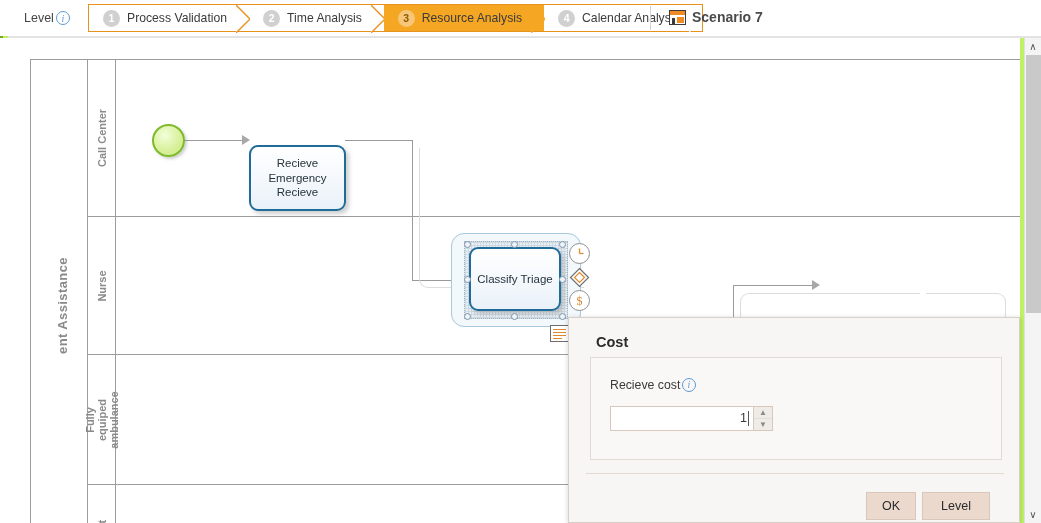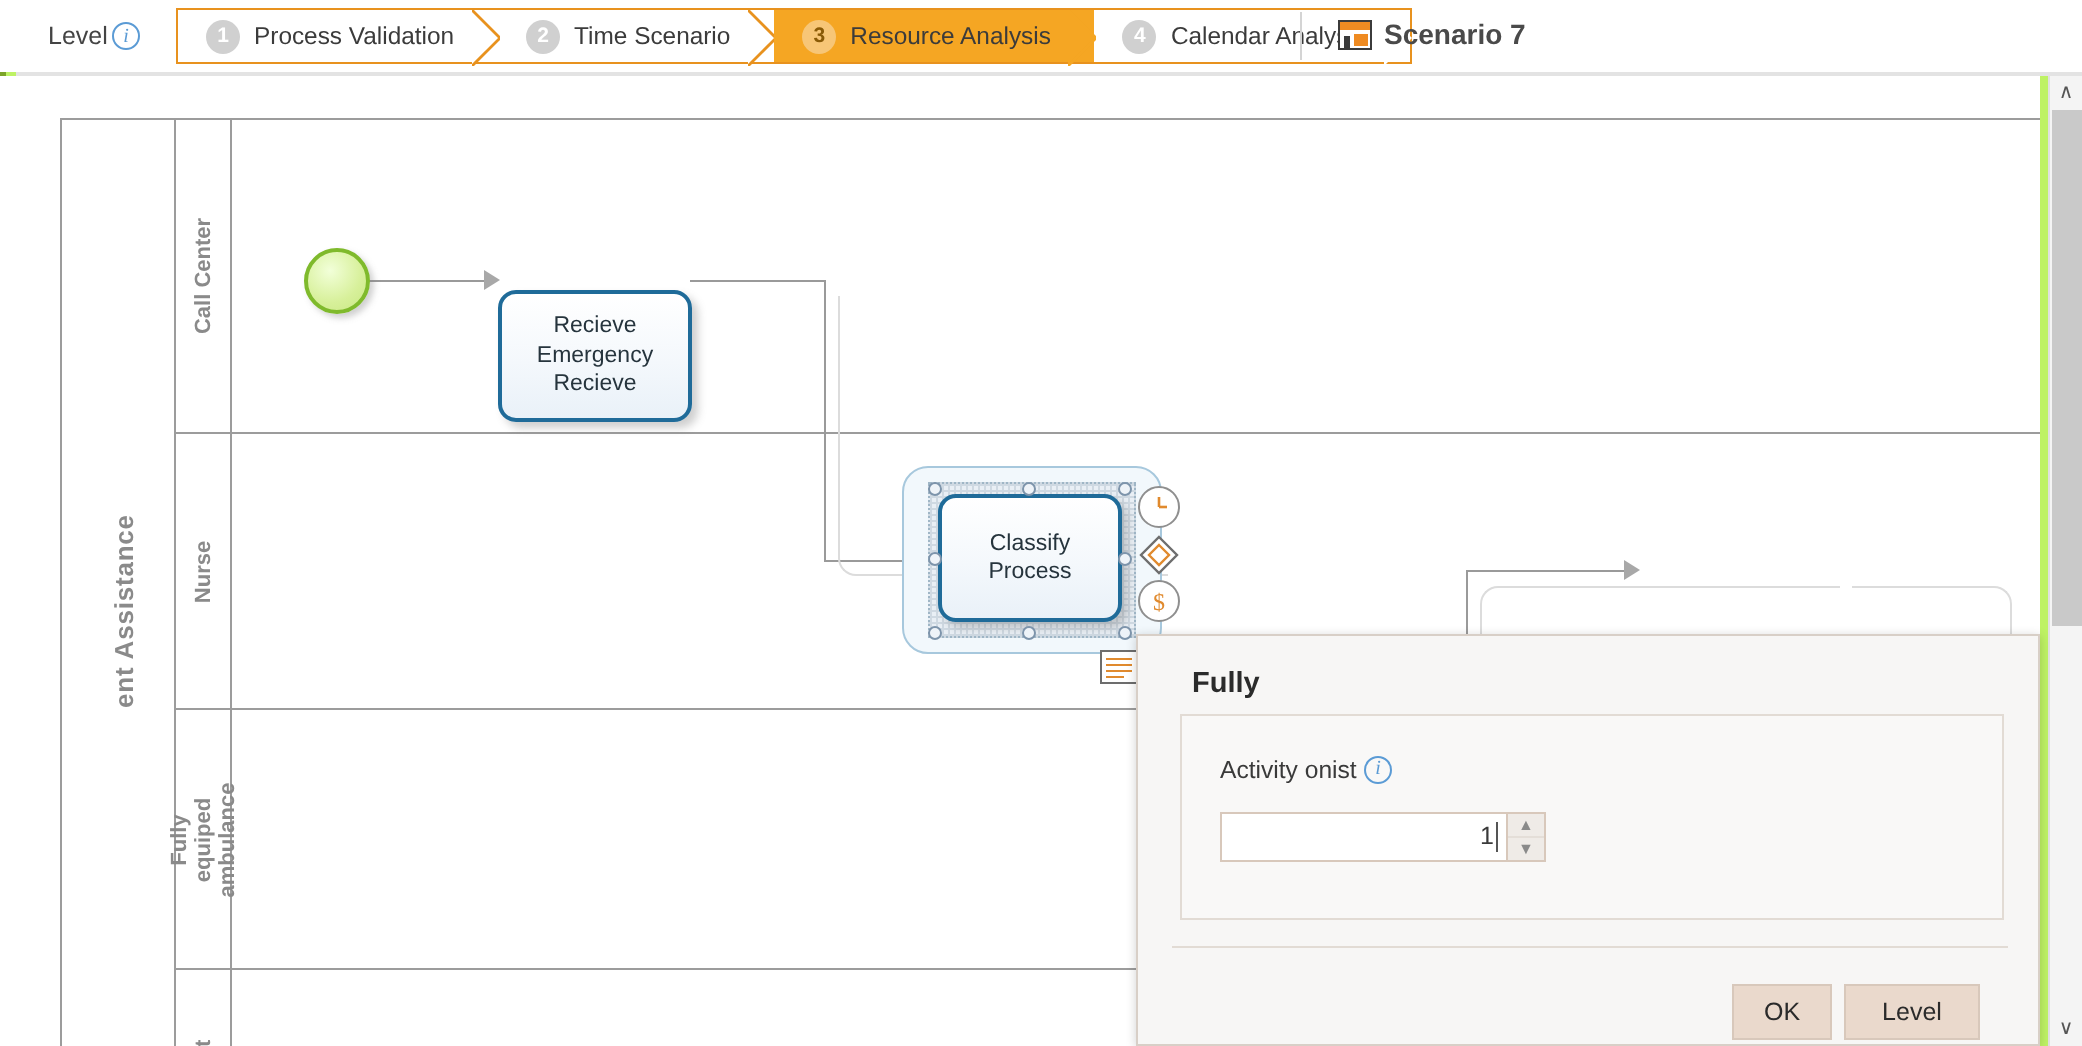--- a/index.html
+++ b/index.html
@@ -151,21 +151,21 @@
         <div class="wz-step">
           <div class="num">1</div>
           <div class="lbl">Process Validation</div>
           <div class="chev"><svg width="14" height="28" viewBox="0 0 14 28" preserveAspectRatio="none">
               <polygon points="0,0 14,14 0,28" fill="#ffffff"></polygon>
               <polyline points="0,0 14,14 0,28" fill="none" stroke="#e8921e" stroke-width="1.4"></polyline>
             </svg></div>
         </div>
         <div class="wz-step">
           <div class="num">2</div>
-          <div class="lbl">Time Scenario</div>
+          <div class="lbl">Time Analysis</div>
           <div class="chev"><svg width="14" height="28" viewBox="0 0 14 28" preserveAspectRatio="none">
               <polygon points="0,0 14,14 0,28" fill="#ffffff"></polygon>
               <polyline points="0,0 14,14 0,28" fill="none" stroke="#e8921e" stroke-width="1.4"></polyline>
             </svg></div>
         </div>
         <div class="wz-step active">
           <div class="num">3</div>
           <div class="lbl">Resource Analysis</div>
           <div class="chev"><svg width="14" height="28" viewBox="0 0 14 28" preserveAspectRatio="none">
               <polygon points="0,0 14,14 0,28" fill="#f5a623"></polygon>
@@ -243,21 +243,21 @@
 
     <div class="start-event" style="left:152px;top:86px;"></div>
 
     <div class="task" style="left:249px;top:107px;width:97px;height:66px;">
       <span>Recieve Emergency Recieve</span>
     </div>
 
     <div class="sel-outer" style="left:451px;top:195px;width:128px;height:92px;"></div>
     <div class="sel-dots" style="left:464px;top:203px;width:102px;height:76px;"></div>
     <div class="task" style="left:469px;top:209px;width:92px;height:64px;">
-      <span>Classify Process</span>
+      <span>Classify Triage</span>
     </div>
 
     <div class="handle" style="left:464px;top:203px;"></div>
     <div class="handle" style="left:511px;top:203px;"></div>
     <div class="handle" style="left:559px;top:203px;"></div>
     <div class="handle" style="left:464px;top:238px;"></div>
     <div class="handle" style="left:559px;top:238px;"></div>
     <div class="handle" style="left:464px;top:275px;"></div>
     <div class="handle" style="left:511px;top:275px;"></div>
     <div class="handle" style="left:559px;top:275px;"></div>
@@ -292,24 +292,24 @@
     <div class="vs-btn up">
       <span>∧</span>
     </div>
     <div class="vs-thumb"></div>
     <div class="vs-btn dn">
       <span>∨</span>
     </div>
   </div>
 
   <div class="dialog">
-    <div class="dlg-title">Fully</div>
+    <div class="dlg-title">Cost</div>
 
     <div class="dlg-group">
-      <div class="field-label">Activity onist</div>
+      <div class="field-label">Recieve cost</div>
       <div class="field-info">i</div>
 
       <div class="spinner">
         <div class="spin-input">1<span class="caret"></span></div>
         <div class="spin-btns">
           <div>▲</div>
           <div>▼</div>
         </div>
       </div>
     </div>

